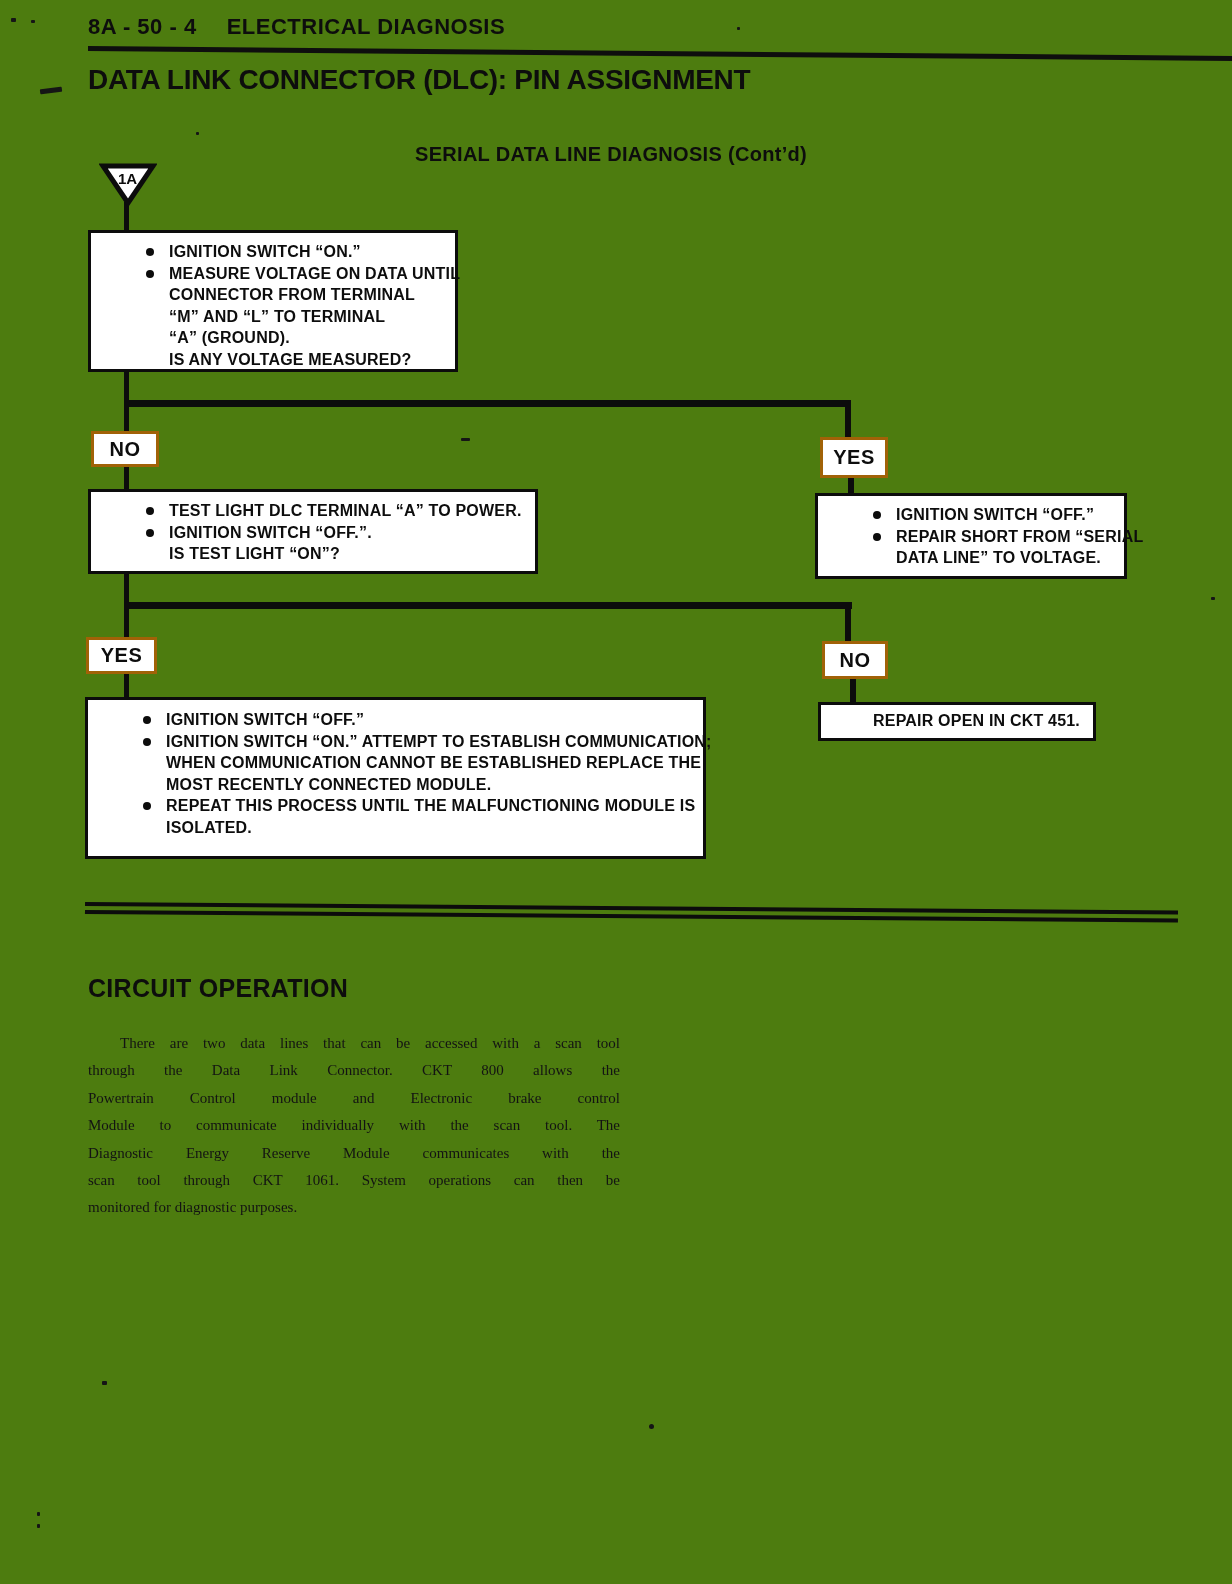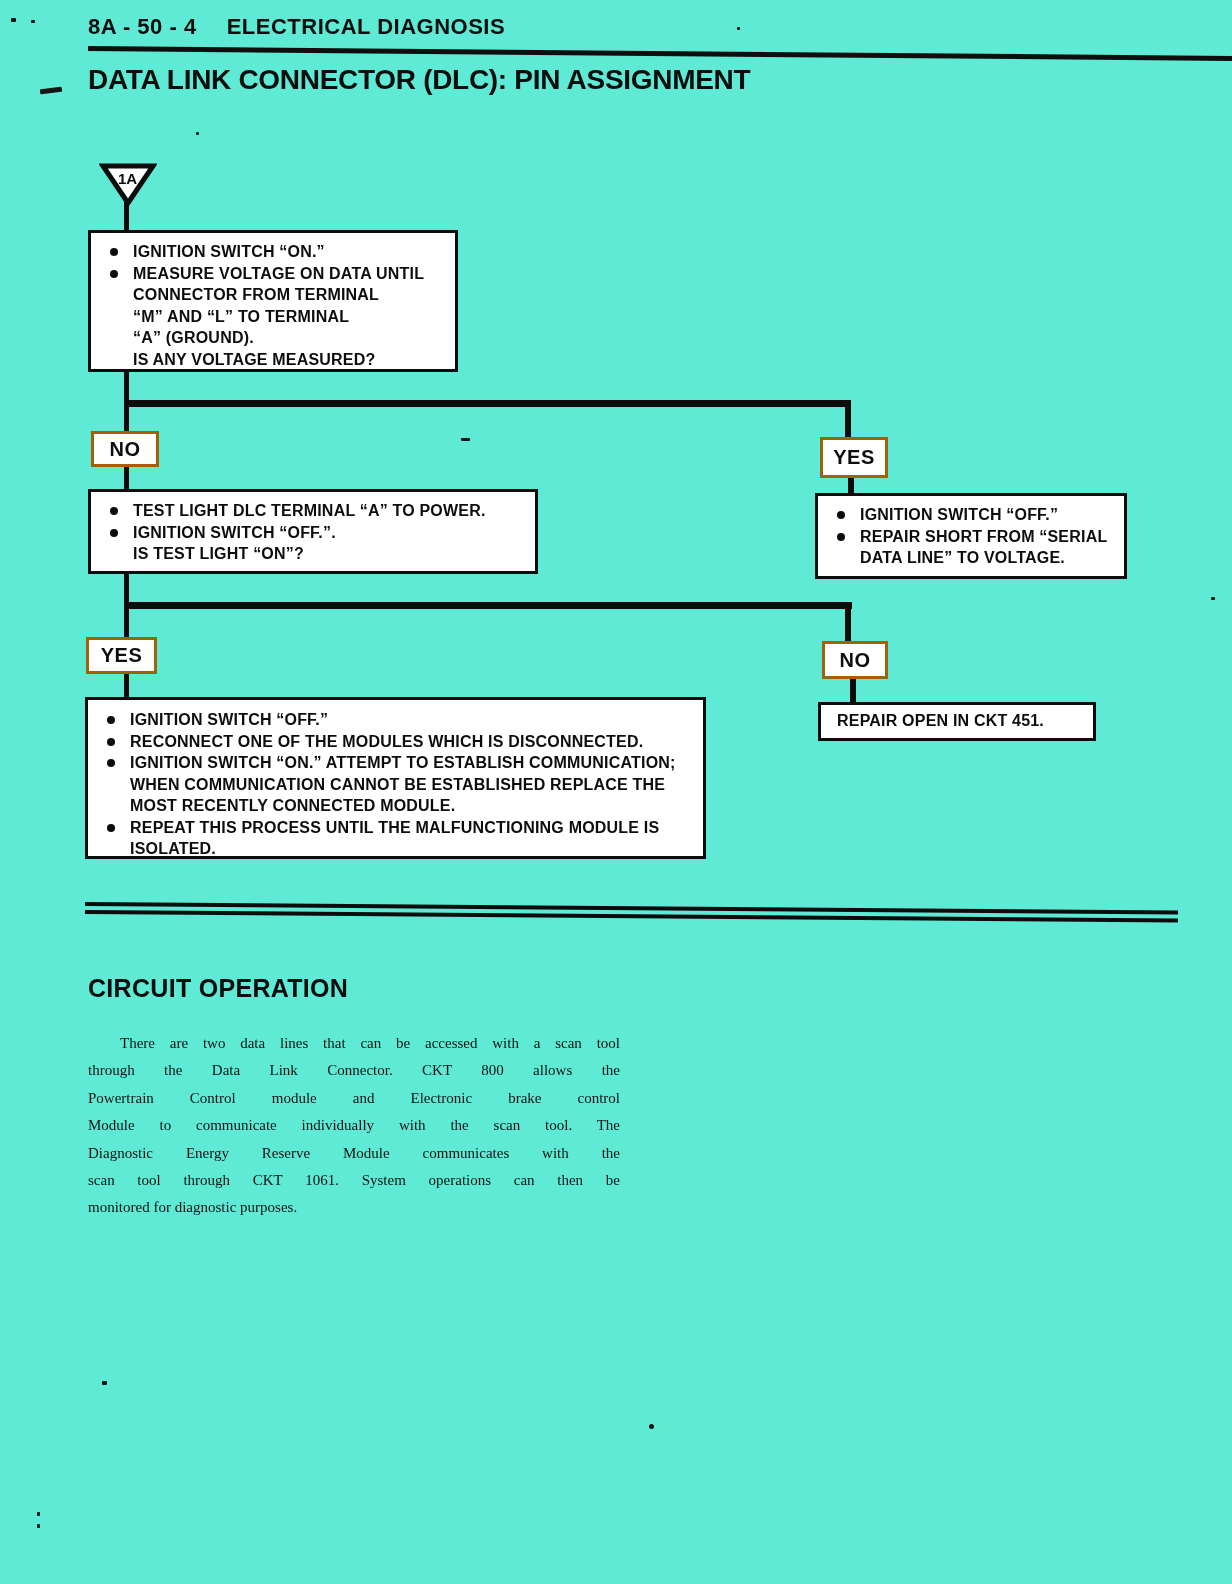--- a/index.html
+++ b/index.html
@@ -1,32 +1,32 @@
 <!DOCTYPE html>
 <html><head>
 <meta charset="utf-8">
 <style>
   html,body{margin:0;padding:0;background:#e8e8e8;}
   .page{
     position:relative; width:1232px; height:1584px; margin:0 auto;
-    background:#5eead4; overflow:hidden;
+    background:#4d7c0f; overflow:hidden;
     font-family:"Liberation Sans", sans-serif; color:#0d0d0d;
   }
   
   .hdr{position:absolute; left:88px; top:14px; font-size:22px; font-weight:bold; letter-spacing:.5px; white-space:nowrap;}
   .hdr .sect{margin-right:30px;}
   .hdr-rule{position:absolute; left:88px; top:46px; width:1150px; height:5px; background:#0e0e0e; transform:rotate(.5deg); transform-origin:left center;}
   .page-title{position:absolute; left:88px; top:64px; font-size:28px; font-weight:bold; letter-spacing:-.3px; white-space:nowrap;}
   .flow-subtitle{position:absolute; left:415px; top:143px; font-size:20px; font-weight:bold; letter-spacing:.3px; white-space:nowrap;}
 
   
   .conn{position:absolute; background:#0c0c0c; z-index:1;}
   .fbox{
     position:absolute; background:#ffffff; border:3px solid #0c0c0c; z-index:2;
-    box-sizing:border-box; font-weight:bold; font-size:16px; letter-spacing:.2px;
+    box-sizing:border-box; font-weight:bold; font-size:16px; letter-spacing:.2px;padding-left:36px;
   }
   .fbox .pad{padding-top:8px;}
   .fline{position:relative; padding-left:42px; padding-right:6px; line-height:21.5px; white-space:nowrap;}
   .fline.b::before{
     content:""; position:absolute; left:19px; top:7px; width:8px; height:8px;
     border-radius:50%; background:#0c0c0c;
   }
   .lblbox{
     position:absolute; background:#ffffff; border:3px solid #a16207; z-index:2;
     box-sizing:border-box; font-weight:bold; font-size:20px;
@@ -65,20 +65,21 @@
   <div class="speck" style="left:649px;top:1424px;width:5px;height:5px;border-radius:50%;"></div>
   <div class="speck" style="left:37px;top:1512px;width:3px;height:4px;"></div>
   <div class="speck" style="left:37px;top:1524px;width:3px;height:4px;"></div>
 
   <div class="hdr">
     <span class="sect">8A - 50 - 4</span><span>ELECTRICAL DIAGNOSIS</span>
   </div>
   <div class="hdr-rule"></div>
   <div class="page-title">DATA LINK CONNECTOR (DLC): PIN ASSIGNMENT</div>
 
+  <div class="flow-subtitle">SERIAL DATA LINE DIAGNOSIS (Cont’d)</div>
 
   <div class="tribox">
     <svg width="58" height="46" viewBox="0 0 58 46">
       <polygon points="4,5 54,5 29,42" fill="#ffffff" stroke="#0c0c0c" stroke-width="5" stroke-linejoin="miter"></polygon>
       <text x="19" y="23" font-size="15" font-weight="bold" fill="#0c0c0c" font-family="Liberation Sans, sans-serif">1A</text>
     </svg>
   </div>
 
   <div class="conn" style="left:124px;top:202px;width:5px;height:30px;"></div>
   <div class="conn" style="left:124px;top:370px;width:5px;height:63px;"></div>
@@ -122,21 +123,20 @@
       <div class="fline">DATA LINE” TO VOLTAGE.</div>
     </div>
   </div>
 
   <div class="lblbox" style="left:86px;top:637px;width:71px;height:37px;">YES</div>
   <div class="lblbox" style="left:822px;top:641px;width:66px;height:38px;">NO</div>
 
   <div class="fbox" style="left:85px;top:697px;width:621px;height:162px;">
     <div class="pad" style="padding-top:9px;">
       <div class="fline b">IGNITION SWITCH “OFF.”</div>
-      <div class="fline b">RECONNECT ONE OF THE MODULES WHICH IS DISCONNECTED.</div>
       <div class="fline b">IGNITION SWITCH “ON.” ATTEMPT TO ESTABLISH COMMUNICATION;</div>
       <div class="fline">WHEN COMMUNICATION CANNOT BE ESTABLISHED REPLACE THE</div>
       <div class="fline">MOST RECENTLY CONNECTED MODULE.</div>
       <div class="fline b">REPEAT THIS PROCESS UNTIL THE MALFUNCTIONING MODULE IS</div>
       <div class="fline">ISOLATED.</div>
     </div>
   </div>
 
   <div class="fbox" style="left:818px;top:702px;width:278px;height:39px;">
     <div class="fline" style="padding-left:16px;line-height:32px;">REPAIR OPEN IN CKT 451.</div>

